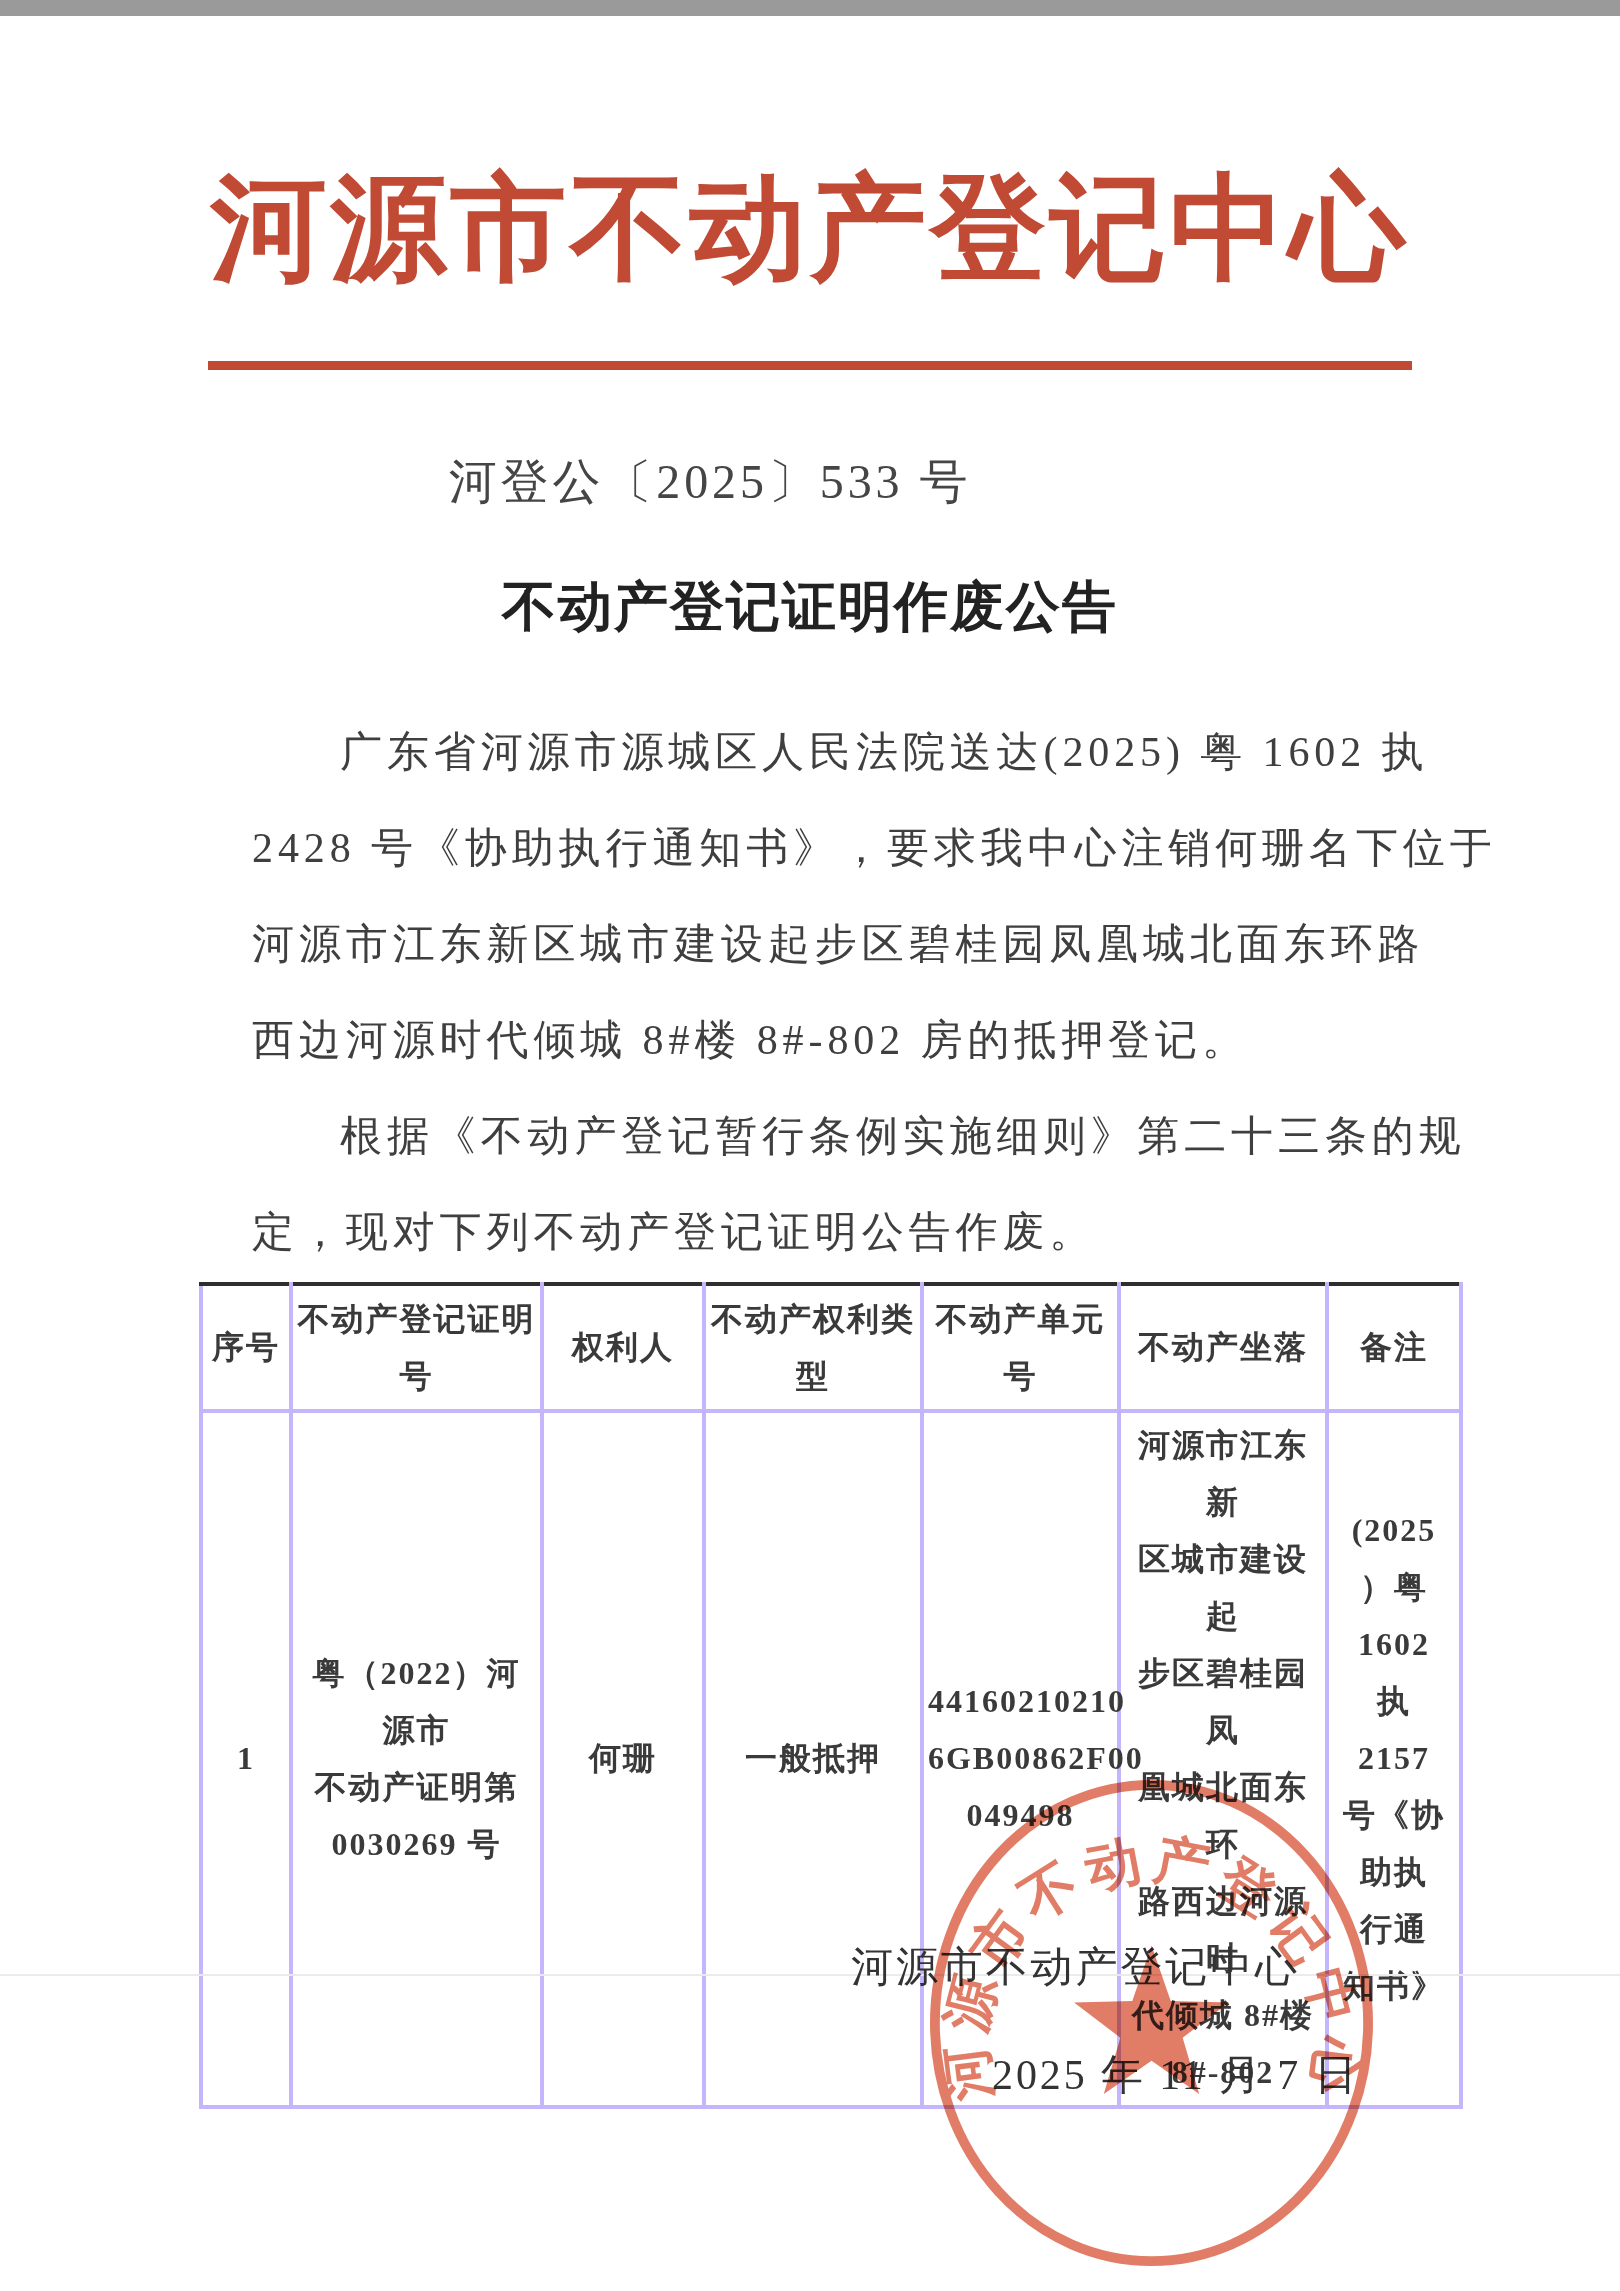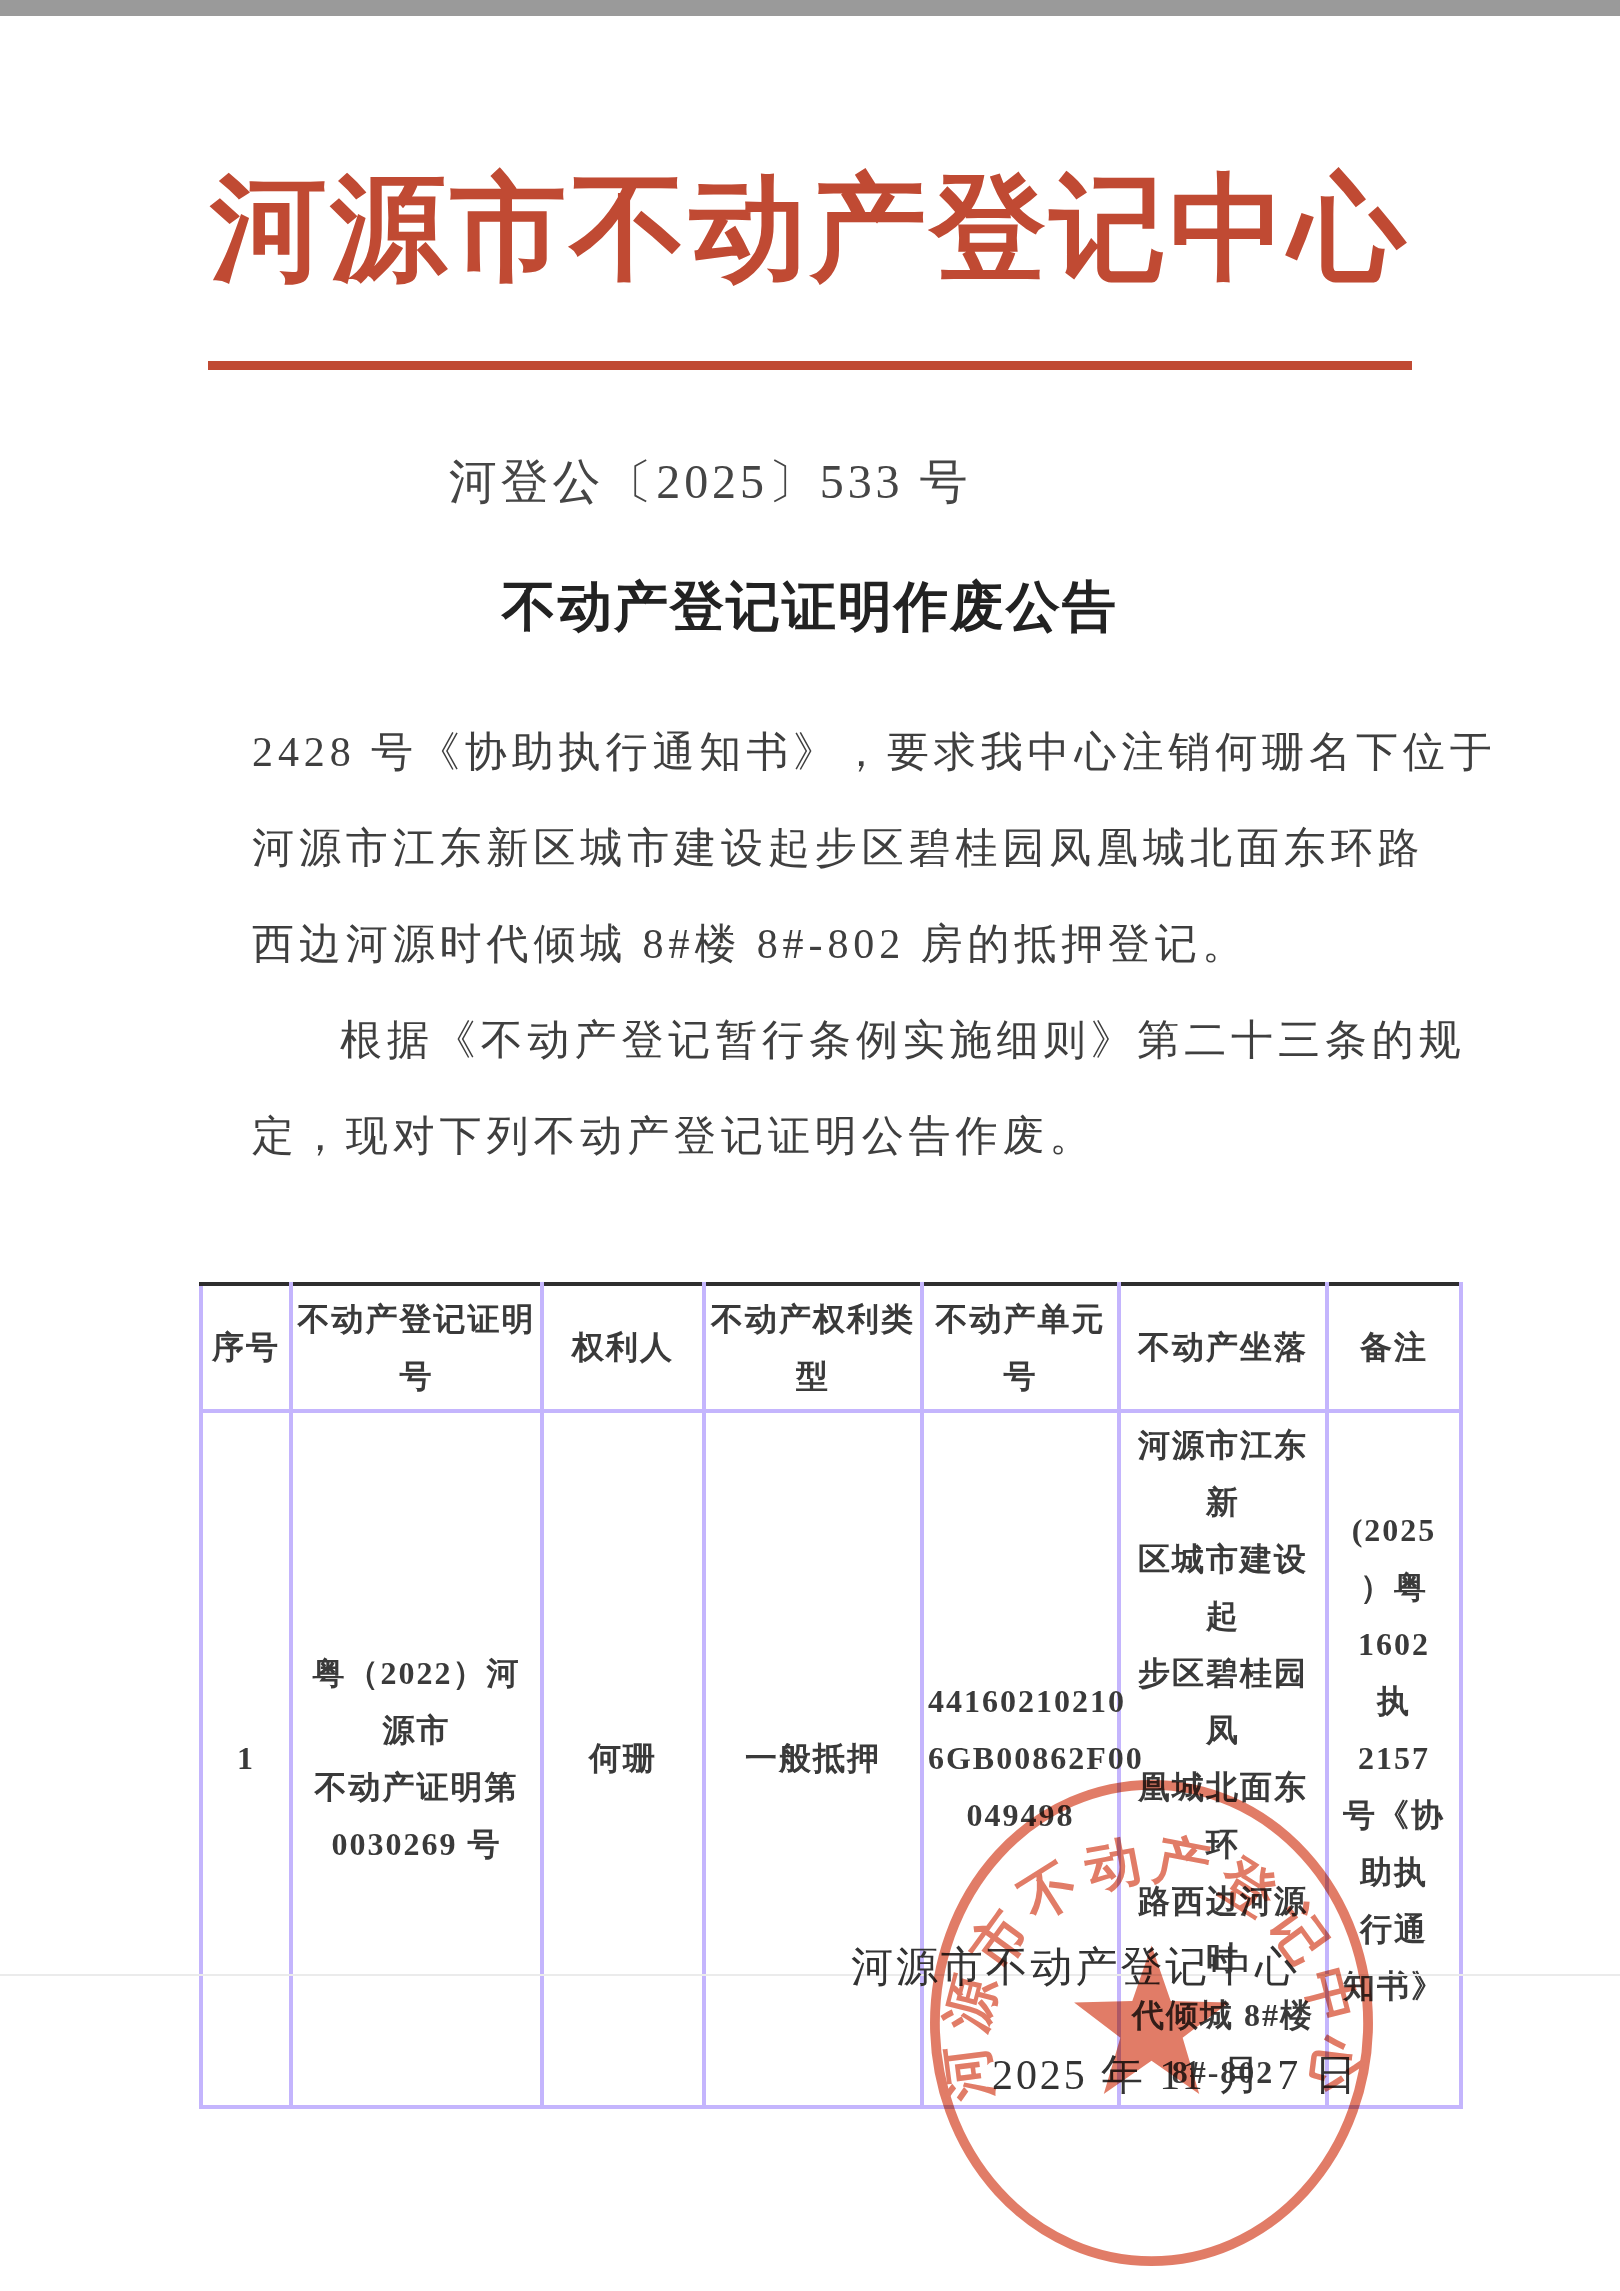--- a/index.html
+++ b/index.html
@@ -90,20 +90,21 @@
 
   <div class="letterhead">河源市不动产登记中心</div>
 
   <div class="red-rule"></div>
 
   <div class="doc-number">河登公〔2025〕533 号</div>
 
   <div class="notice-title">不动产登记证明作废公告</div>
 
   <div class="body-text">
+    <div class="body-line indent">广东省河源市源城区人民法院送达(2025) 粤 1602 执</div>
     <div class="body-line">2428 号《协助执行通知书》，要求我中心注销何珊名下位于</div>
     <div class="body-line">河源市江东新区城市建设起步区碧桂园凤凰城北面东环路</div>
     <div class="body-line">西边河源时代倾城 8#楼 8#-802 房的抵押登记。</div>
     <div class="body-line indent">根据《不动产登记暂行条例实施细则》第二十三条的规</div>
     <div class="body-line">定，现对下列不动产登记证明公告作废。</div>
   </div>
 
   <table class="notice-table">
     <colgroup>
       <col style="width:90px">

